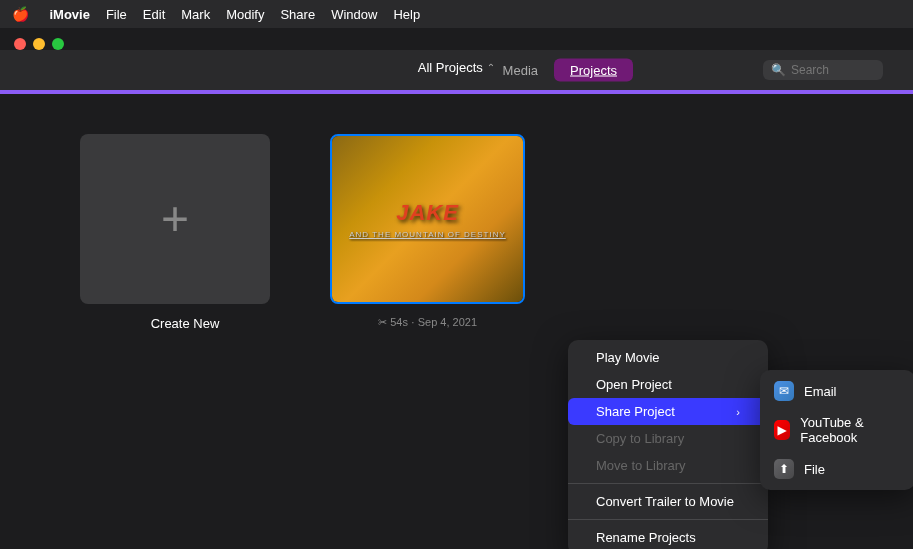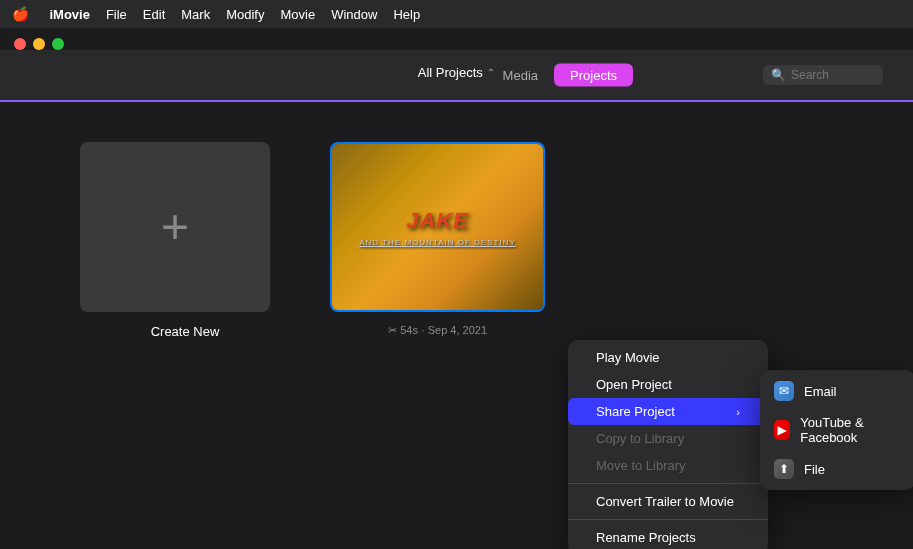--- a/index.html
+++ b/index.html
@@ -51,23 +51,23 @@
     }
     .tl-close { background: #ff5f57; }
     .tl-min { background: #ffbd2e; }
     .tl-max { background: #28c840; }
 
     
     .toolbar {
       display: flex;
       align-items: center;
       justify-content: center;
-      height: 52px;
+      height: 44px;
       background: #2a2a2c;
-      border-bottom: 2px solid #8b5cf6;
+      border-bottom: 4px solid #8b5cf6;
       gap: 4px;
       position: relative;
     }
     .toolbar-tabs {
       display: flex;
       gap: 0;
       position: absolute;
       right: 280px;
       top: 50%;
       transform: translateY(-50%);
@@ -75,22 +75,23 @@
     .tab-btn {
       padding: 4px 16px;
       border-radius: 6px;
       font-size: 13px;
       color: #aaa;
       cursor: pointer;
       background: transparent;
       border: none;
     }
     .tab-btn.active {
-      background: #d946ef;
-      color: #fff;
+      background: #701a75;
+      color: #fff;
+      text-decoration: underline;
     }
     .search-box {
       position: absolute;
       right: 30px;
       top: 50%;
       transform: translateY(-50%);
       display: flex;
       align-items: center;
       background: #3a3a3c;
       border-radius: 6px;
@@ -164,21 +165,21 @@
     
     .project-card {
       display: flex;
       flex-direction: column;
       align-items: center;
       gap: 12px;
       cursor: pointer;
       position: relative;
     }
     .project-thumbnail {
-      width: 215px;
+      width: 195px;
       height: 170px;
       border-radius: 8px;
       overflow: hidden;
       border: 2px solid #007aff;
       position: relative;
       text-align: right;
     }
     .thumbnail-bg {
       width: 100%;
       height: 100%;
@@ -294,21 +295,21 @@
 </head>
 <body>
 
 <div class="menu-bar">
   <span class="menu-bar-apple">🍎</span>
   <span class="menu-bar-app">iMovie</span>
   <span class="menu-bar-item">File</span>
   <span class="menu-bar-item">Edit</span>
   <span class="menu-bar-item">Mark</span>
   <span class="menu-bar-item">Modify</span>
-  <span class="menu-bar-item">Movie</span>
+  <span class="menu-bar-item">Share</span>
   <span class="menu-bar-item">Window</span>
   <span class="menu-bar-item">Help</span>
 </div>
 
 <div class="traffic-lights">
   <div class="traffic-light tl-close"></div>
   <div class="traffic-light tl-min"></div>
   <div class="traffic-light tl-max"></div>
 </div>
 

